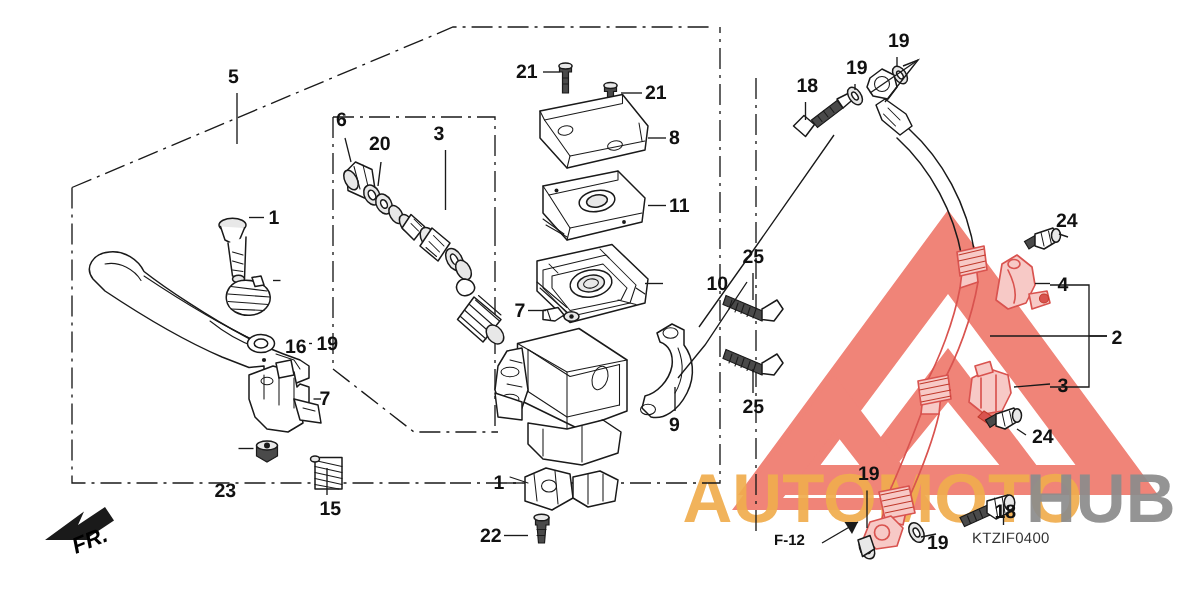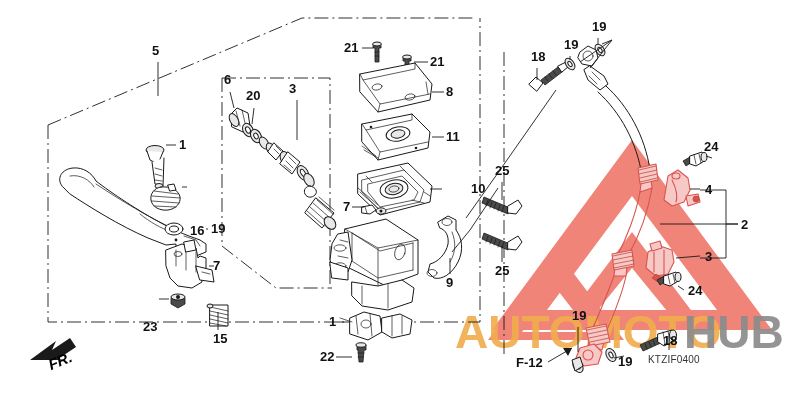--- a/index.html
+++ b/index.html
@@ -29,21 +29,21 @@
     font-family: Liberation Sans, sans-serif;
     font-size: 13px;
     font-weight: 700;
     color: #111111;
     white-space: nowrap;
     line-height: 1;
   }
   .lbl-f12 {
     position: absolute;
     font-family: "Liberation Sans", sans-serif;
-    font-size: 13px;
+    font-size: 10px;
     font-weight: 700;
     color: #111111;
     white-space: nowrap;
   }
   .lbl-code {
     position: absolute;
     font-family: "Liberation Sans", sans-serif;
     font-size: 10px;
     font-weight: 400;
     color: #333333;

